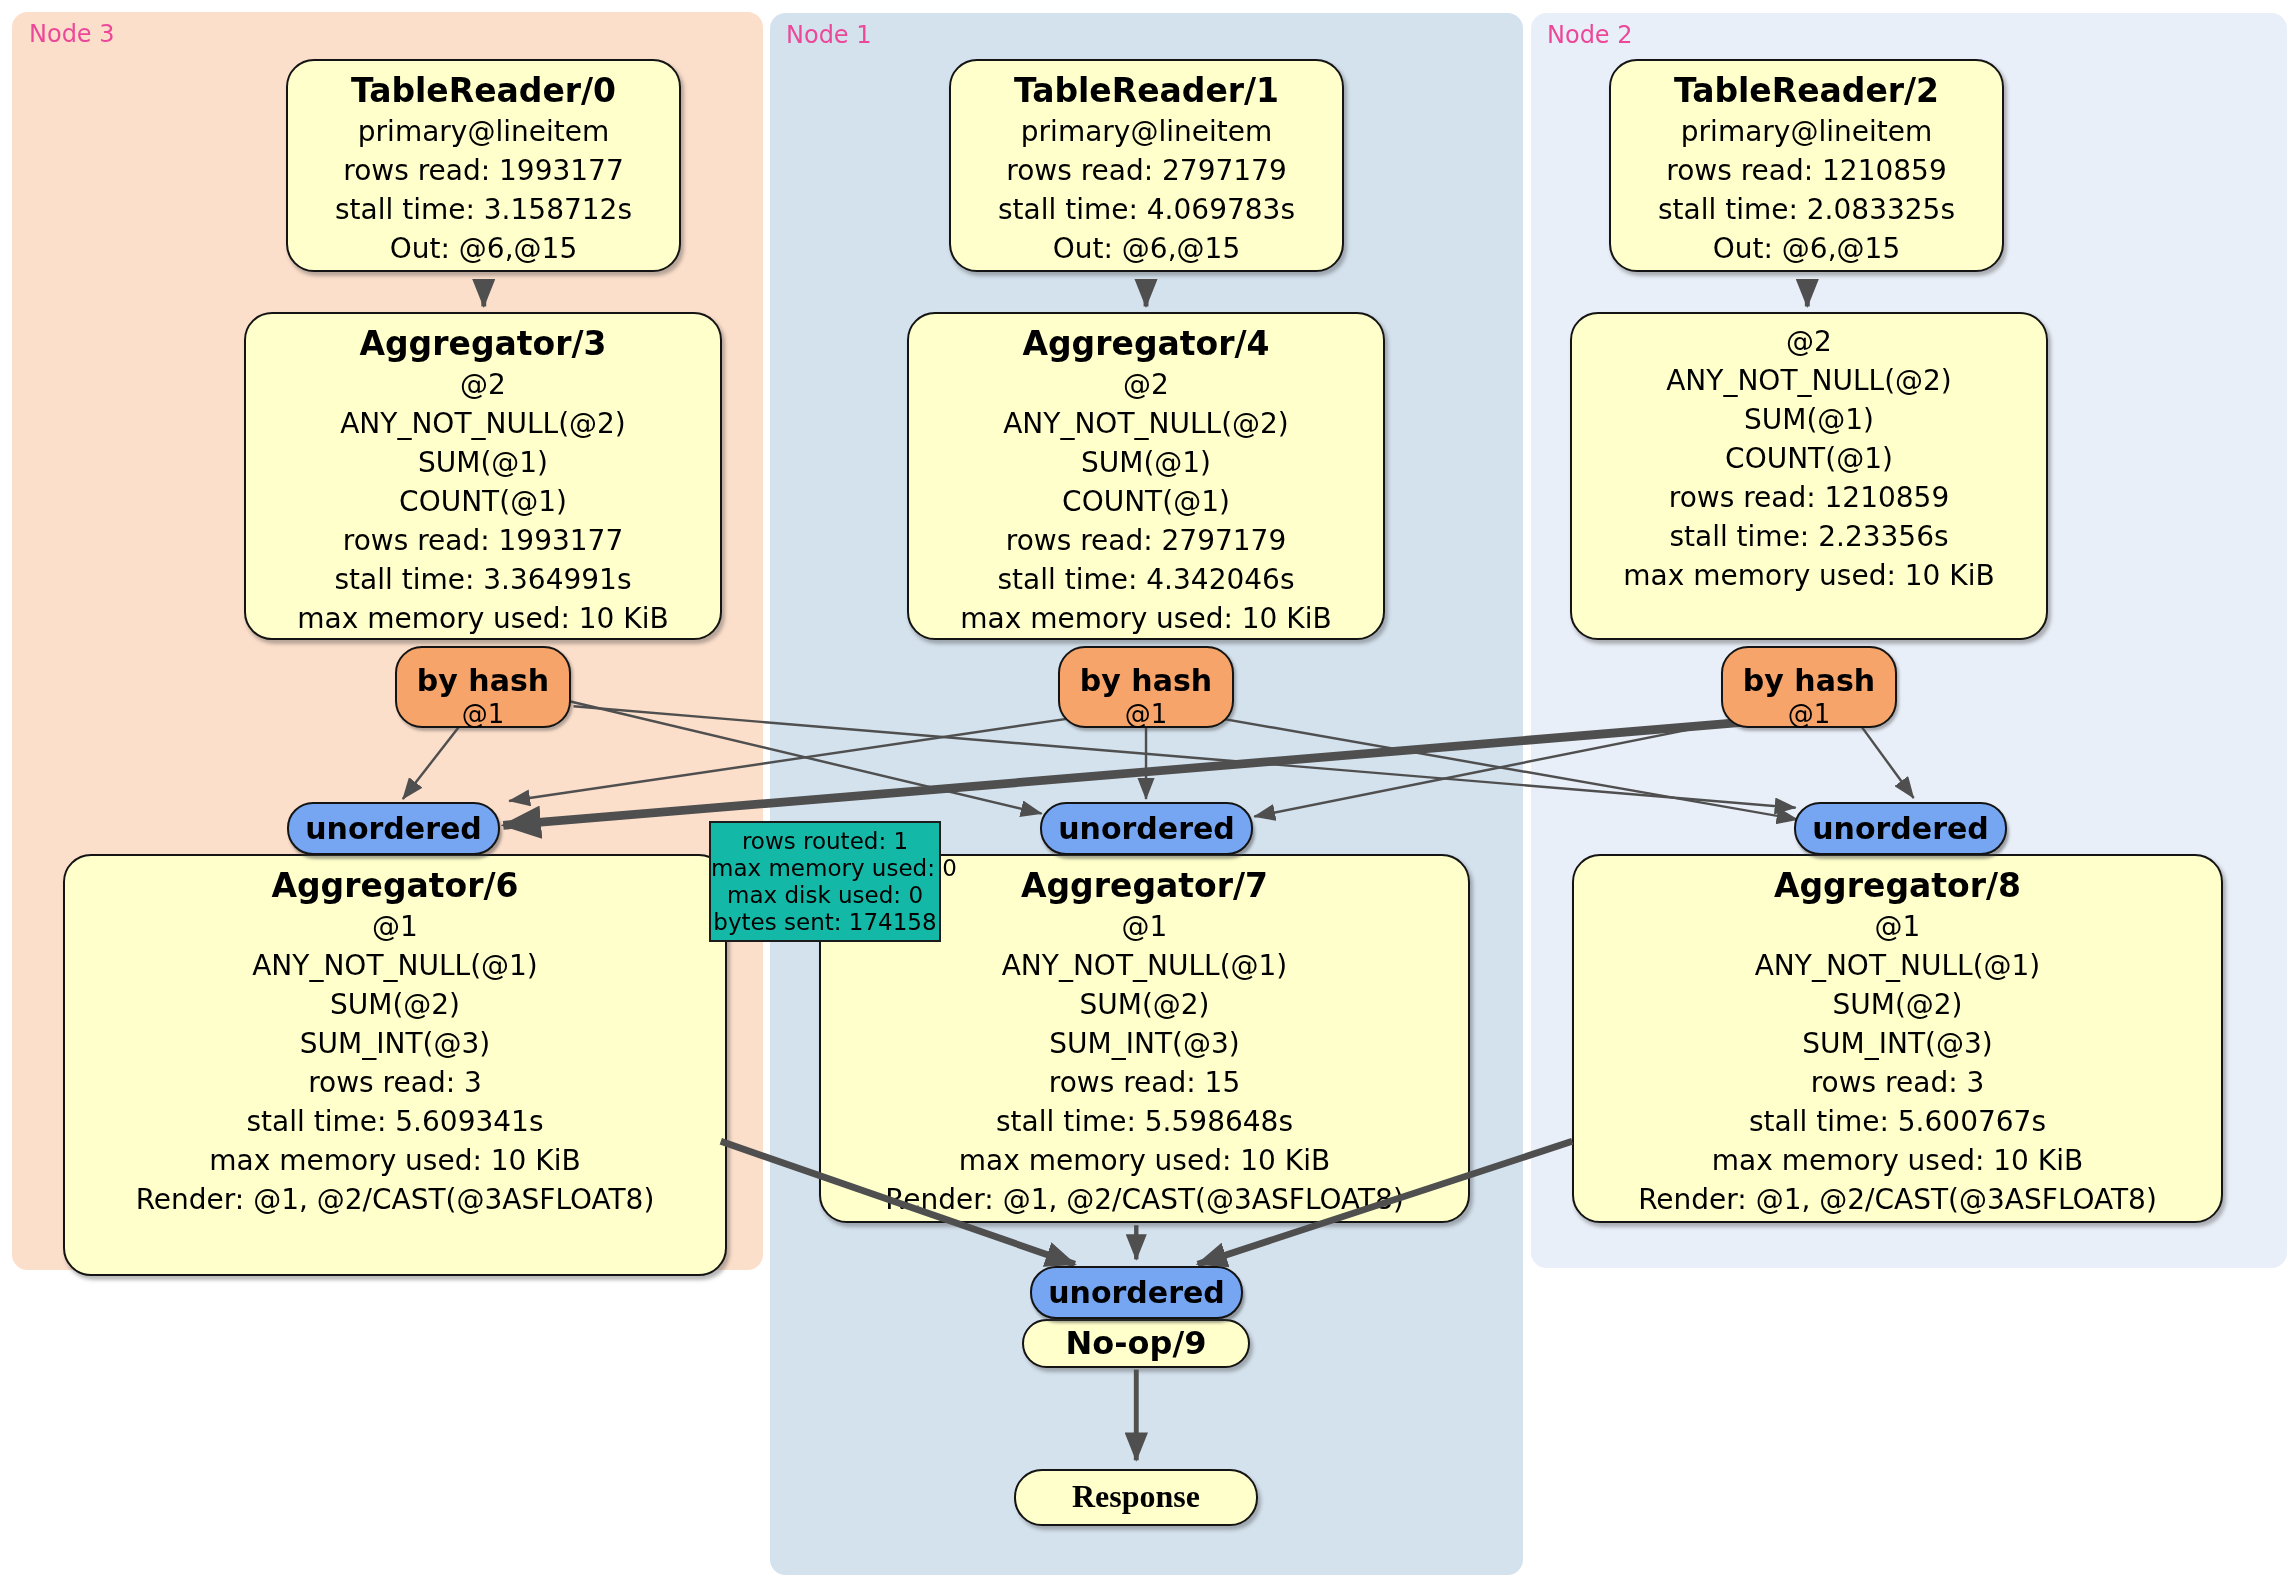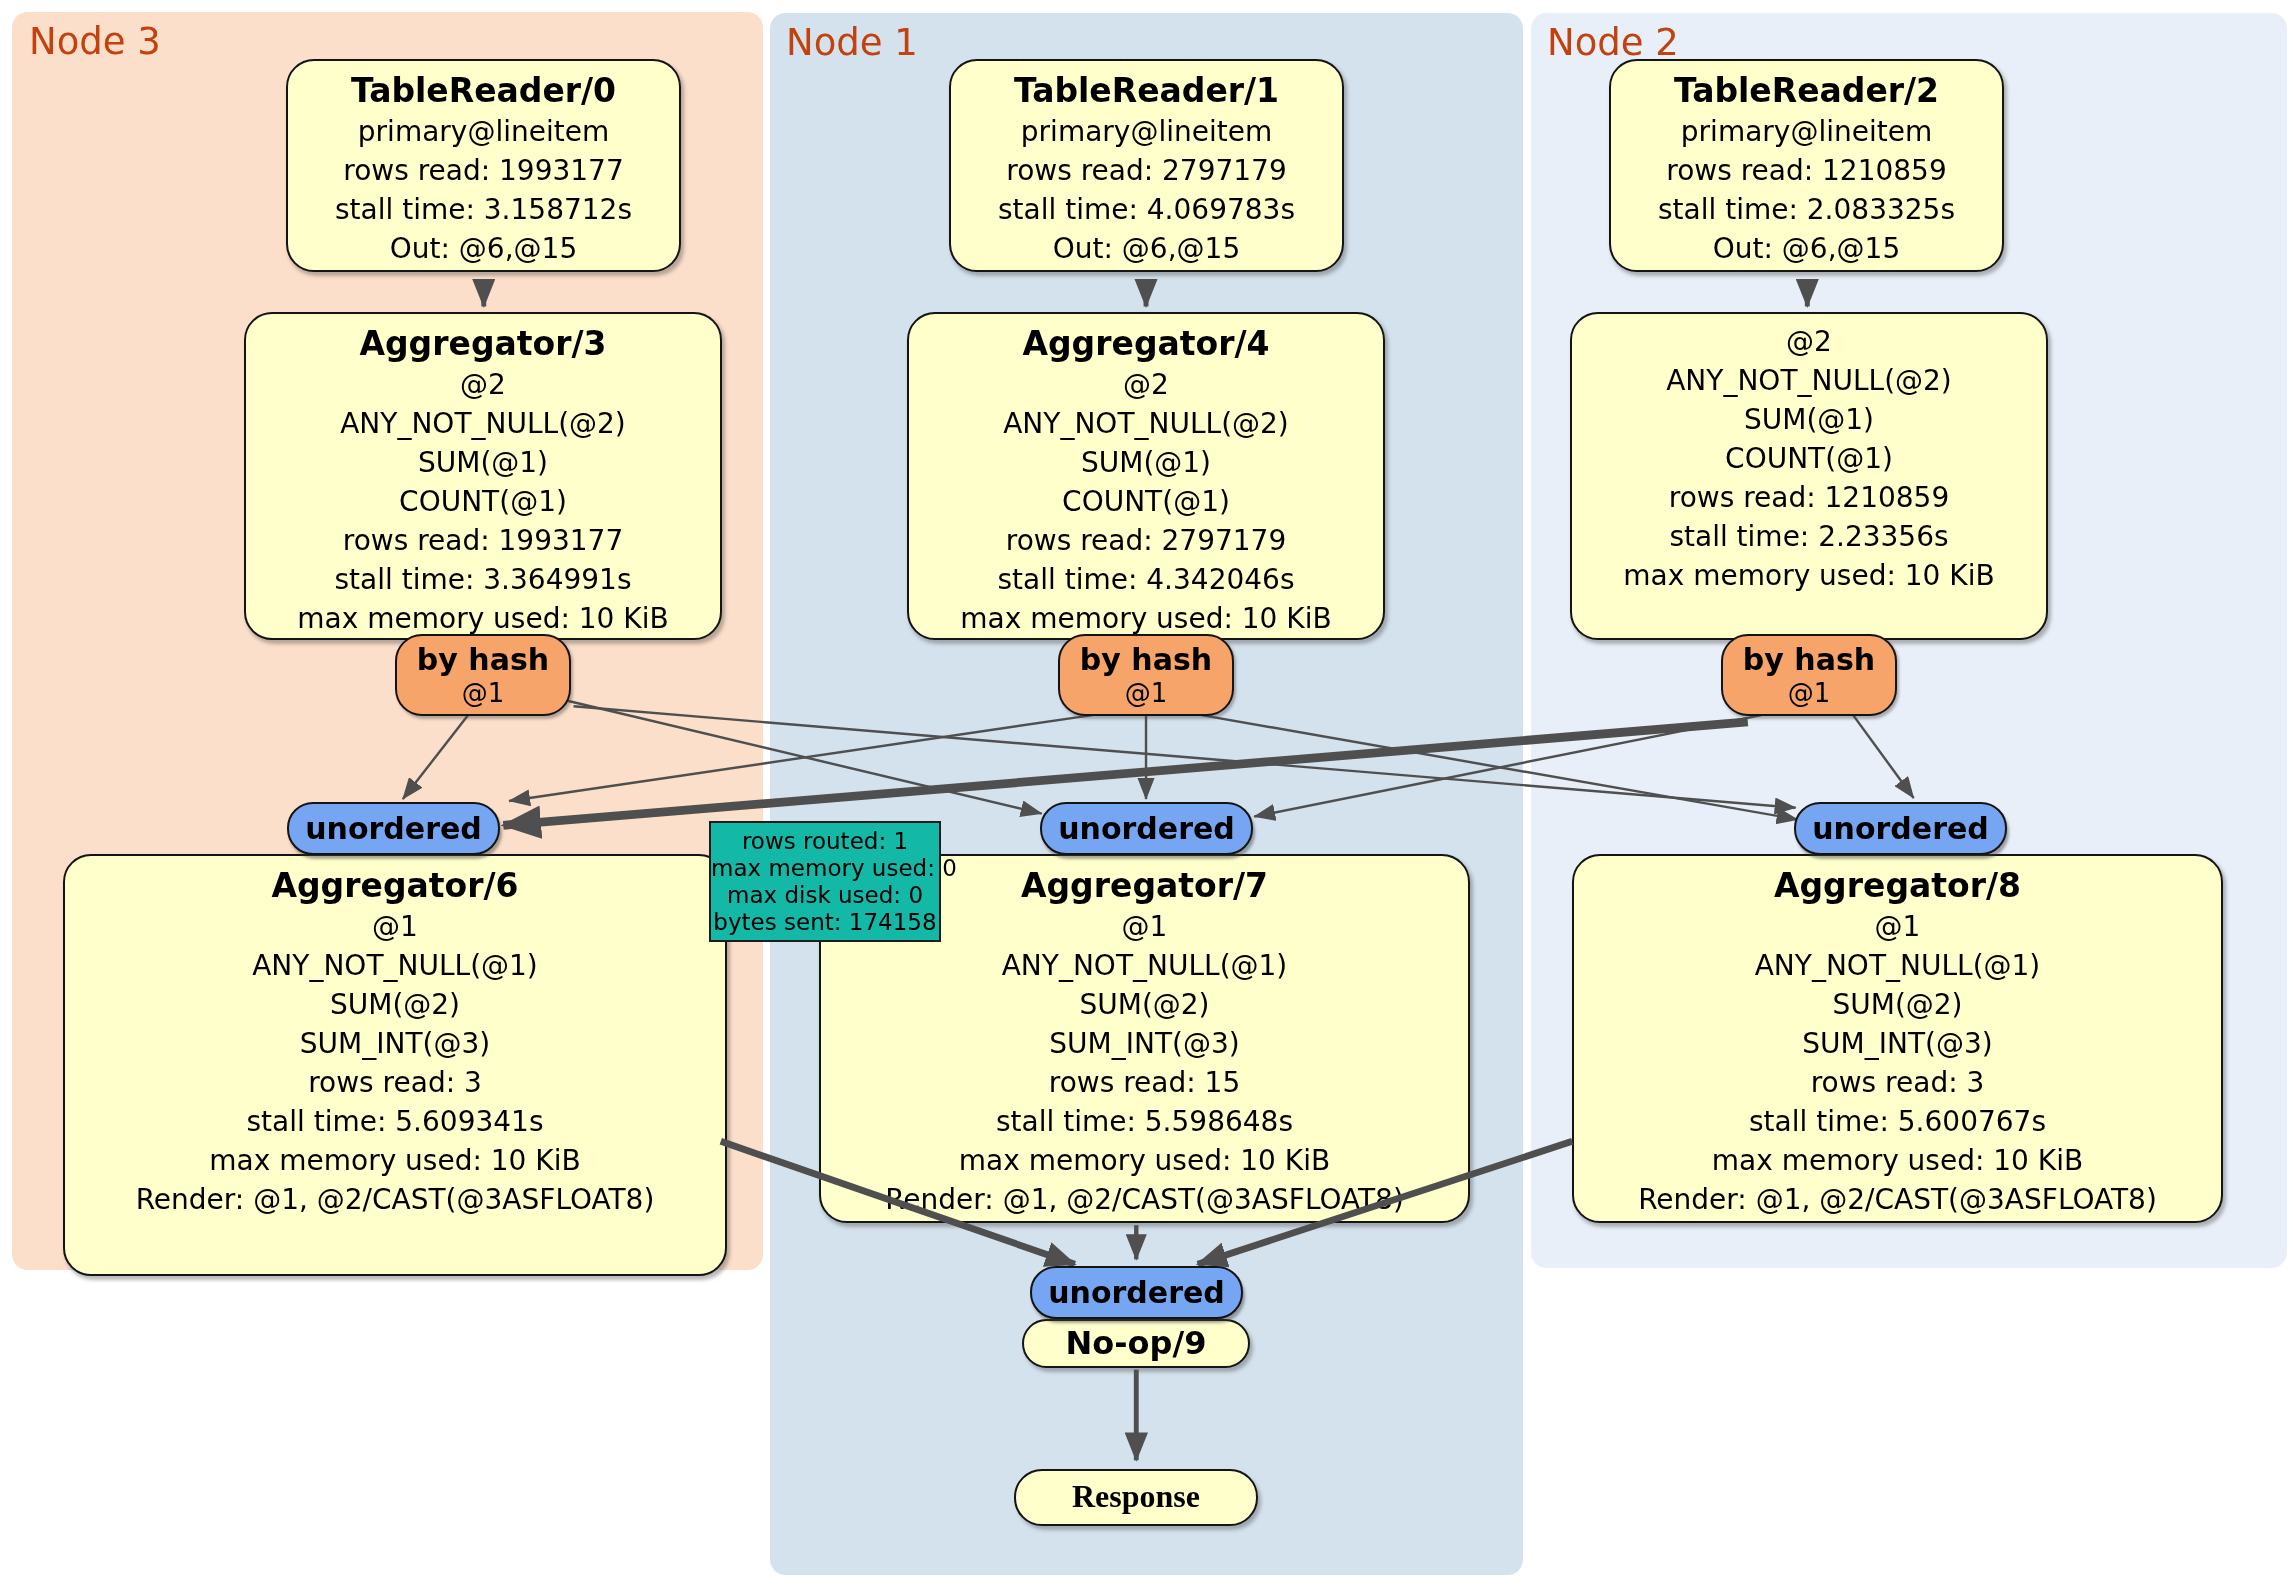--- a/index.html
+++ b/index.html
@@ -1,33 +1,34 @@
 <!DOCTYPE html>
 <html><head>
 <meta charset="utf-8">
 <style>
   html,body{margin:0;padding:0;background:#ffffff;}
   body{
     width:2294px;height:1596px;position:relative;overflow:hidden;
     font-family:"DejaVu Sans","Liberation Sans",sans-serif;color:#000;
   }
   .panel{position:absolute;border-radius:15.6px;}
-  .panel-label{position:absolute;font-size:37px;color:#c2410c;white-space:nowrap;}
+  .panel-label{position:absolute;font-size:24px;color:#ec4899;white-space:nowrap;}
   #svg-edges{position:absolute;left:0;top:0;z-index:3;pointer-events:none;}
   .pbox{
     position:absolute;background:#ffffcc;border:2.9px solid #141414;border-radius:28px;
     text-align:center;z-index:2;box-shadow:2.9px 3.9px 3.9px rgba(70,70,70,.38);
     padding-top:7.8px;box-sizing:border-box;
   }
   .ttl{font-weight:bold;font-size:33px;line-height:43px;white-space:nowrap;}
   .ln{font-size:28px;line-height:39px;white-space:nowrap;}
   .router{
     position:absolute;background:#f6a46a;border:2.9px solid #141414;border-radius:27px;
-    text-align:center;z-index:4;box-sizing:border-box;padding-top:6px;
+    text-align:center;z-index:4;box-sizing:border-box;padding-top:15px;
     box-shadow:2px 2.9px 2.9px rgba(70,70,70,.4);
+    margin-top:12px;
   }
   .router .r-ttl{font-weight:bold;font-size:30px;line-height:36px;}
   .router .r-sub{font-size:26px;line-height:31px;}
   .sync{
     position:absolute;background:#76a5f2;border:2.9px solid #141414;border-radius:26px;
     text-align:center;z-index:4;font-weight:bold;font-size:30px;
     box-sizing:border-box;box-shadow:2px 3.9px 2.9px rgba(60,60,60,.45);
   }
   .tooltip{
     position:absolute;background:#14b8a6;border:2.4px solid #1c1c1c;z-index:5;

